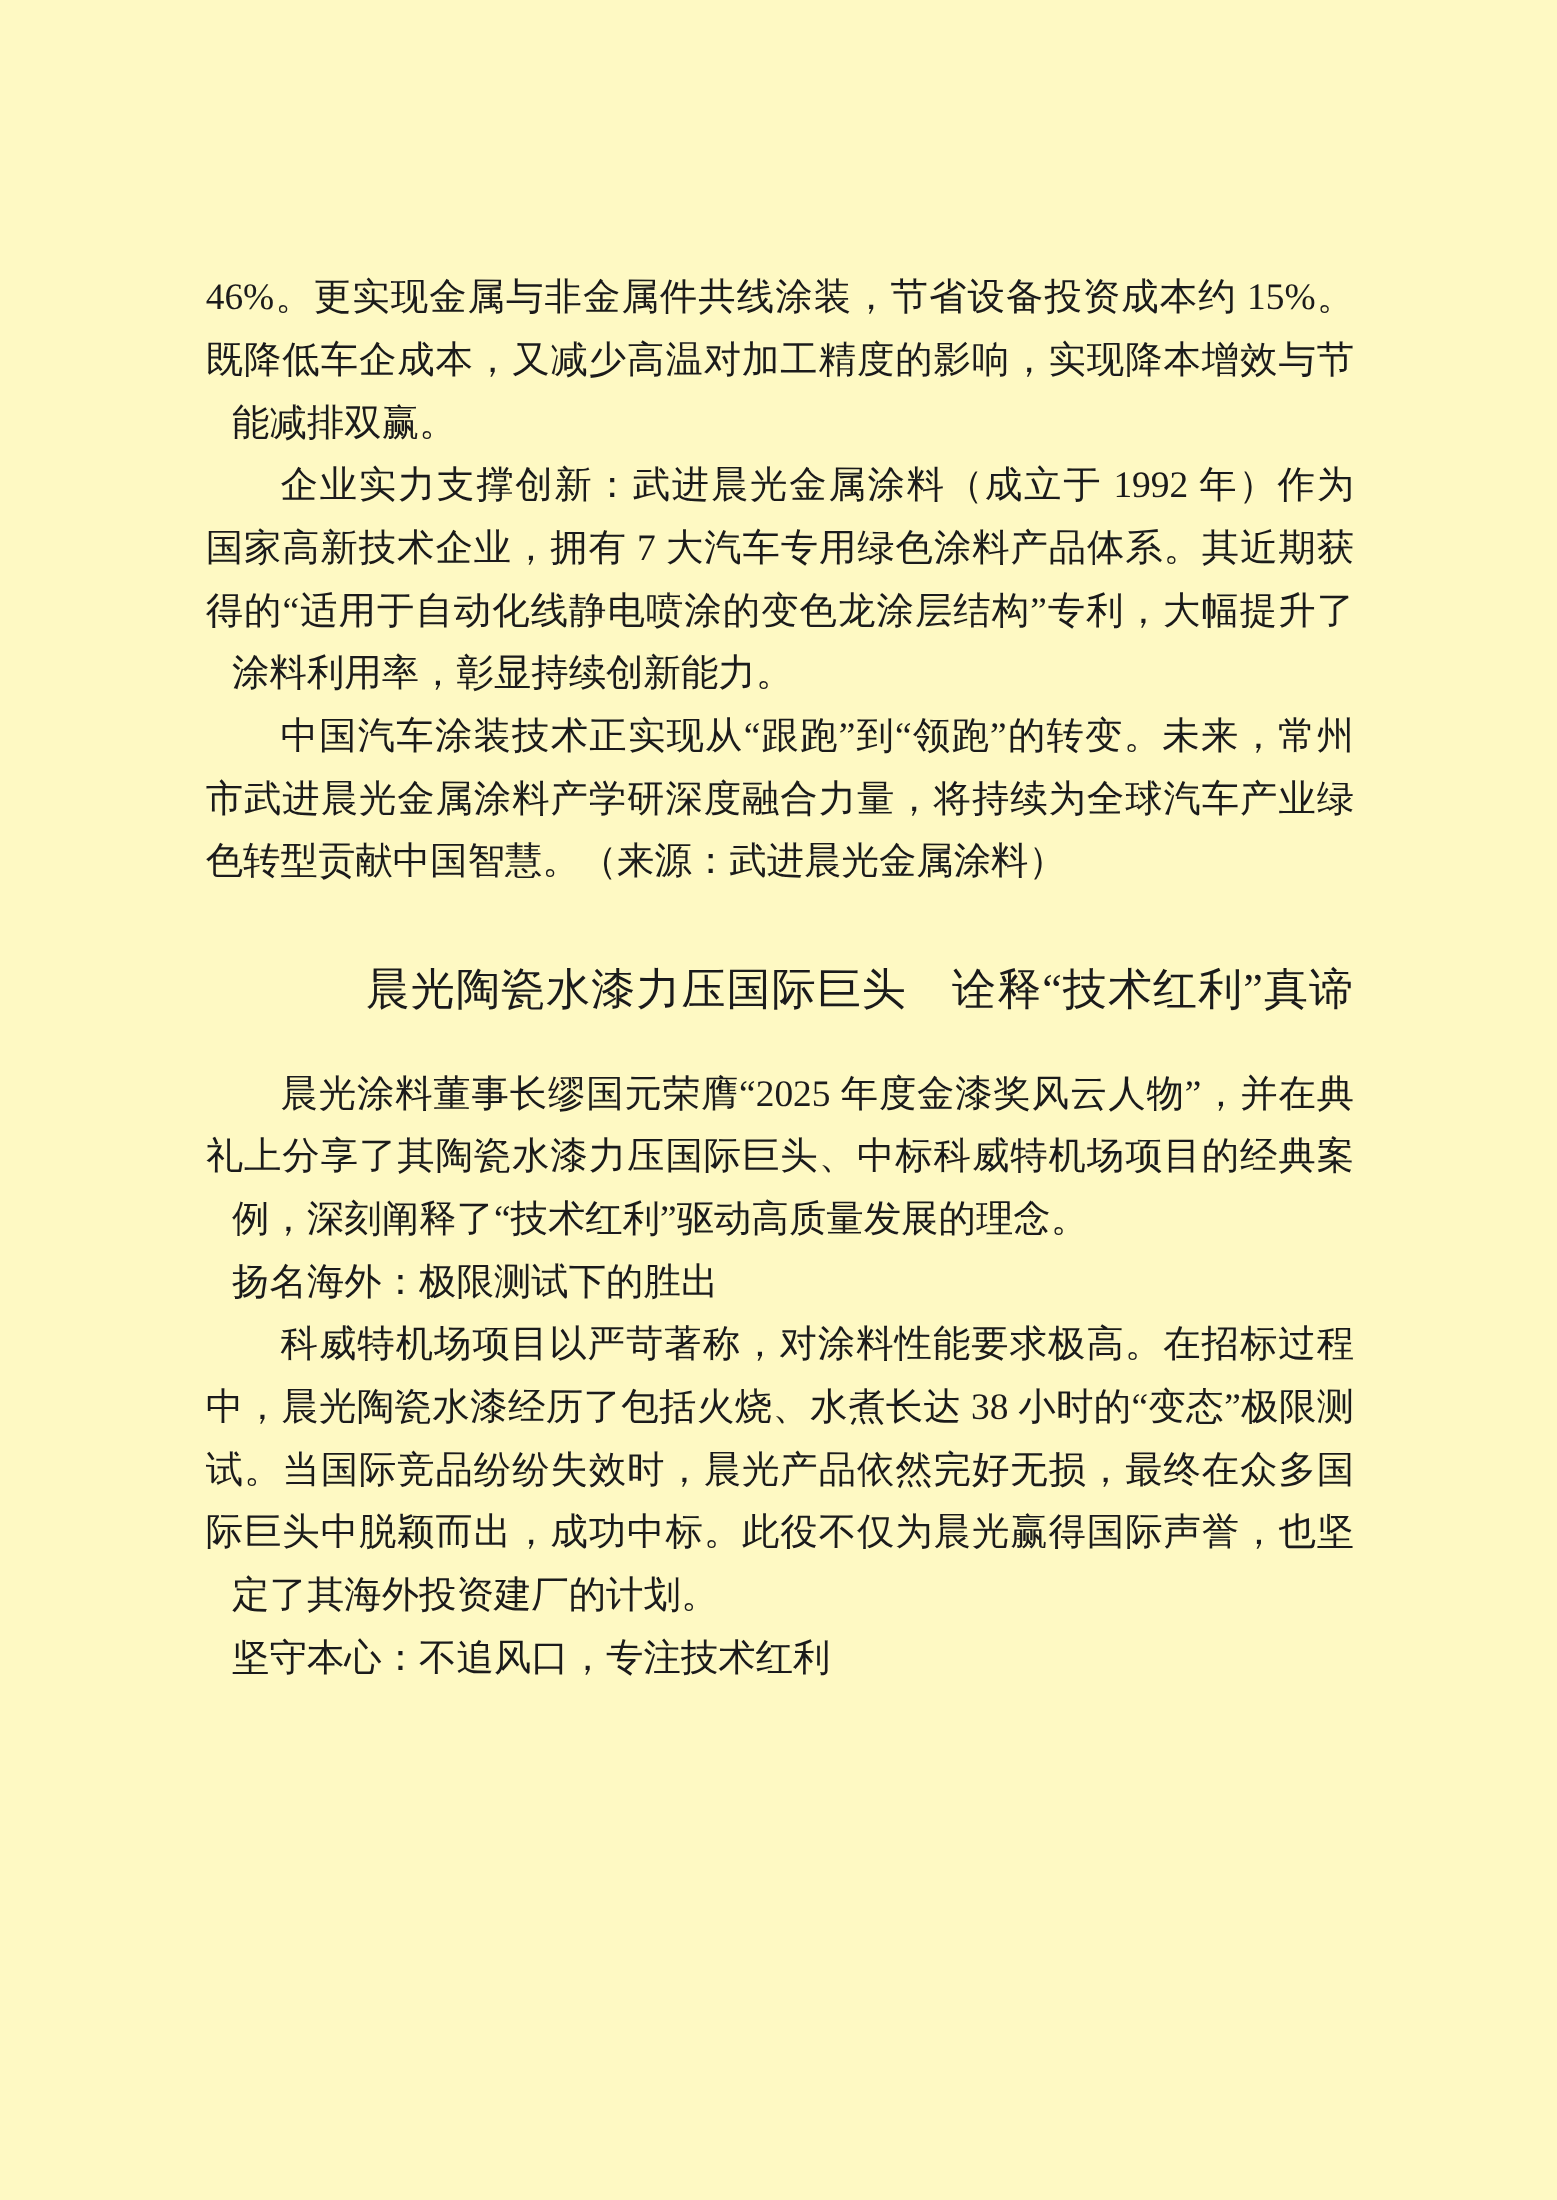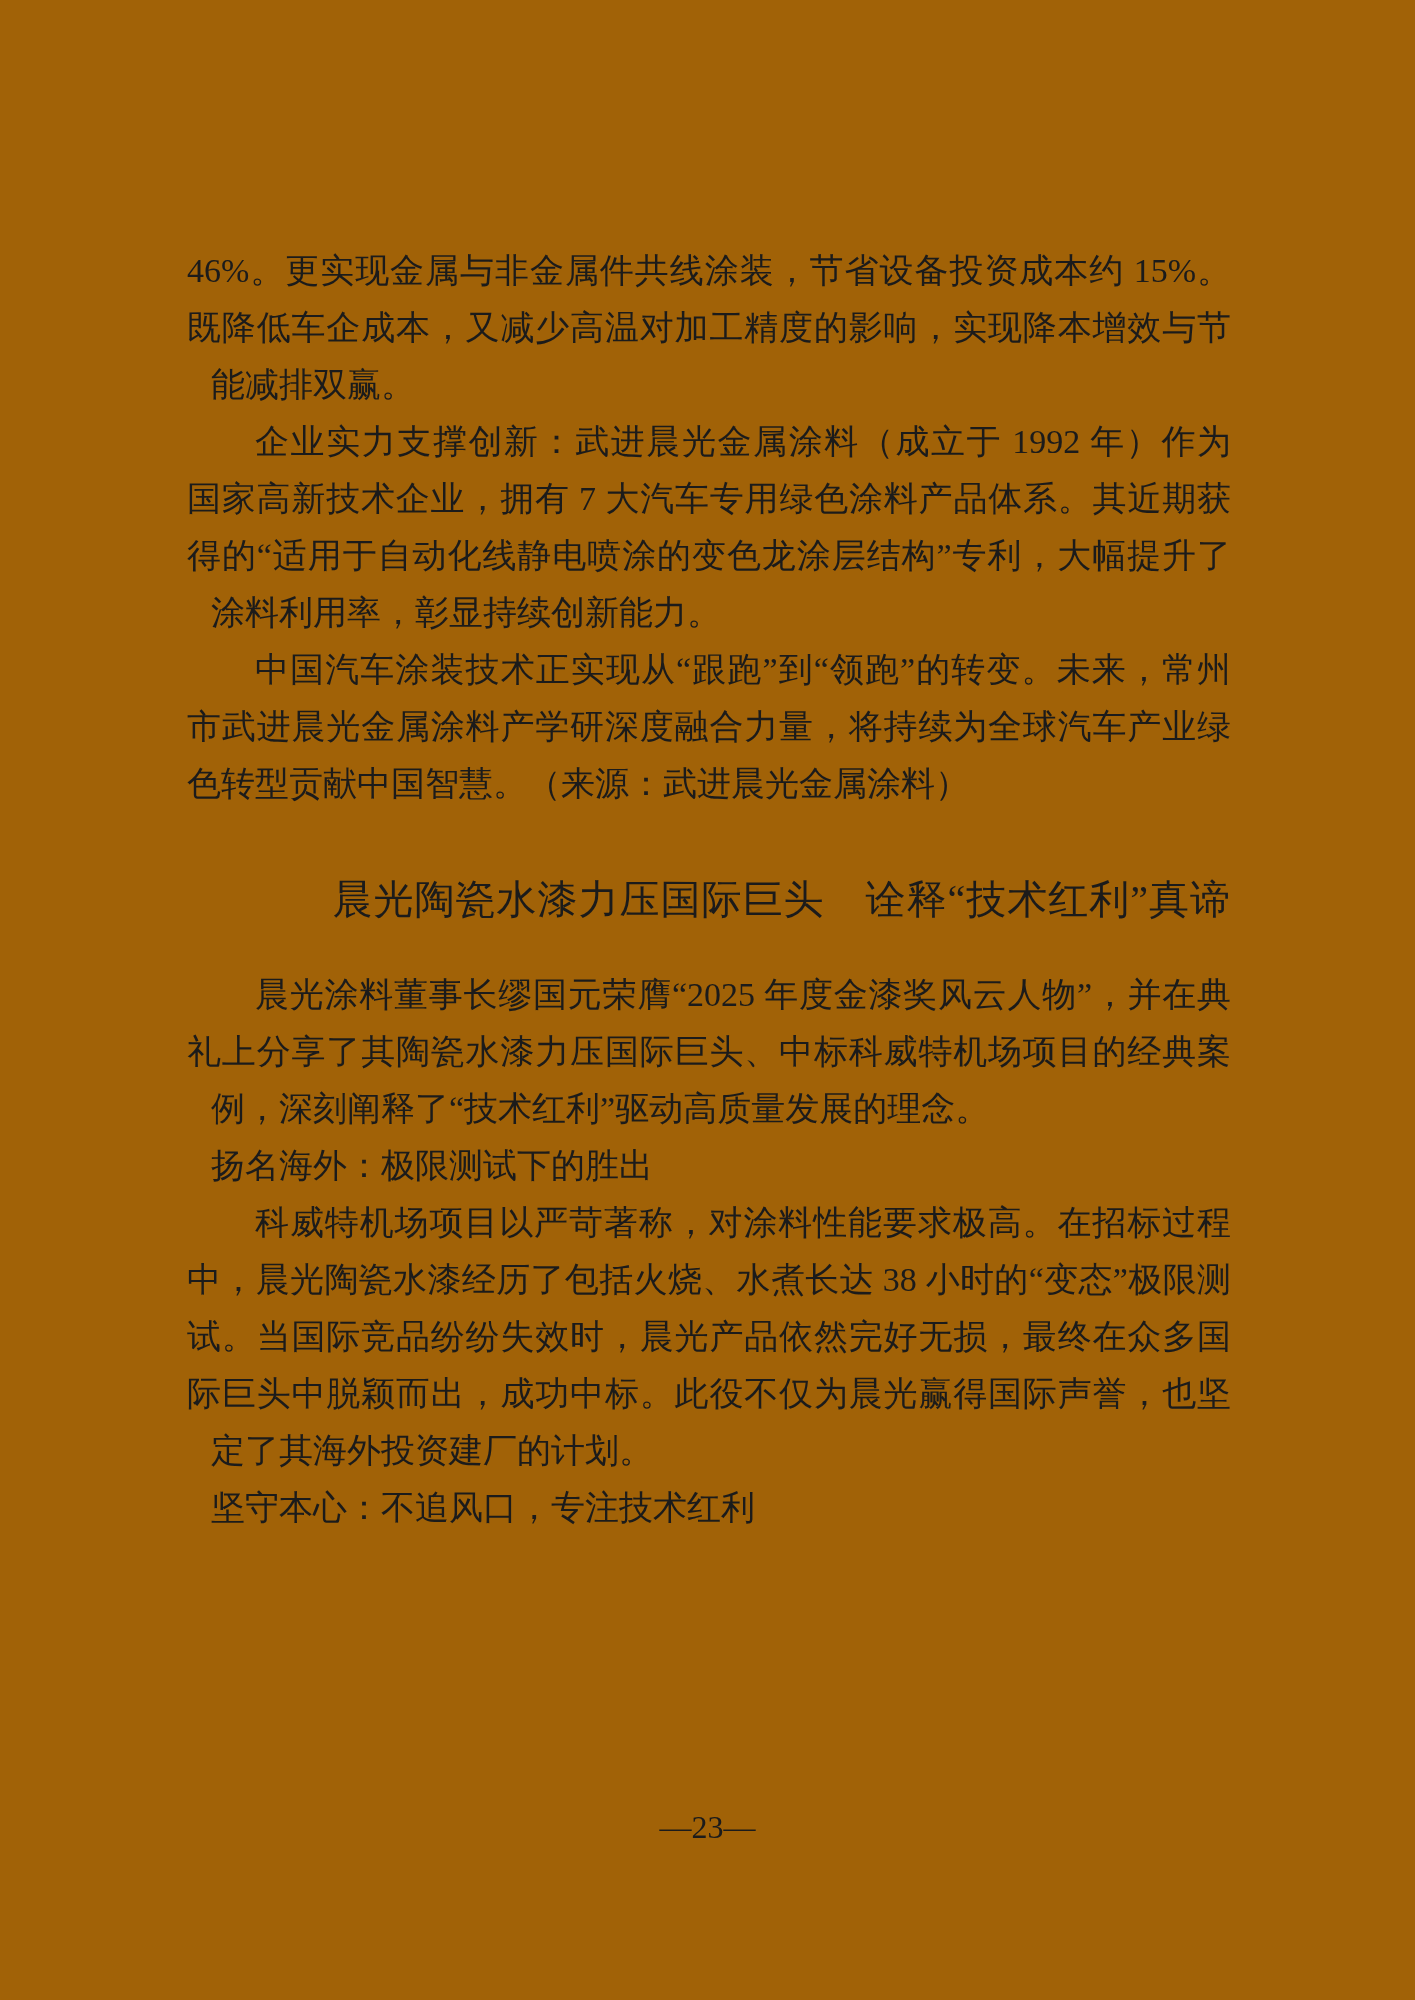--- a/index.html
+++ b/index.html
@@ -4,21 +4,21 @@
 <style>
   html, body {
     margin: 0;
     padding: 0;
     background: #ffffff;
   }
   .page {
     position: relative;
     width: 1415px;
     height: 2000px;
-    background: #a16207;
+    background: #fef9c3;
     font-family: "Liberation Serif", "DejaVu Serif", serif;
     color: #1b1b1b;
     overflow: hidden;
   }
   .doc {
     position: absolute;
     left: 187px;
     top: 242px;
     width: 1044px;
     font-size: 34px;
@@ -110,14 +110,13 @@
       <div class="line fill">中，晨光陶瓷水漆经历了包括火烧、水煮长达 38 小时的“变态”极限测</div>
       <div class="line fill">试。当国际竞品纷纷失效时，晨光产品依然完好无损，最终在众多国</div>
       <div class="line fill">际巨头中脱颖而出，成功中标。此役不仅为晨光赢得国际声誉，也坚</div>
       <div class="line end">定了其海外投资建厂的计划。</div>
     </div>
 
     <div class="line end bold">坚守本心：不追风口，专注技术红利</div>
 
   </div>
 
-  <div class="page-number">—23—</div>
 </div>
 
 </body></html>

